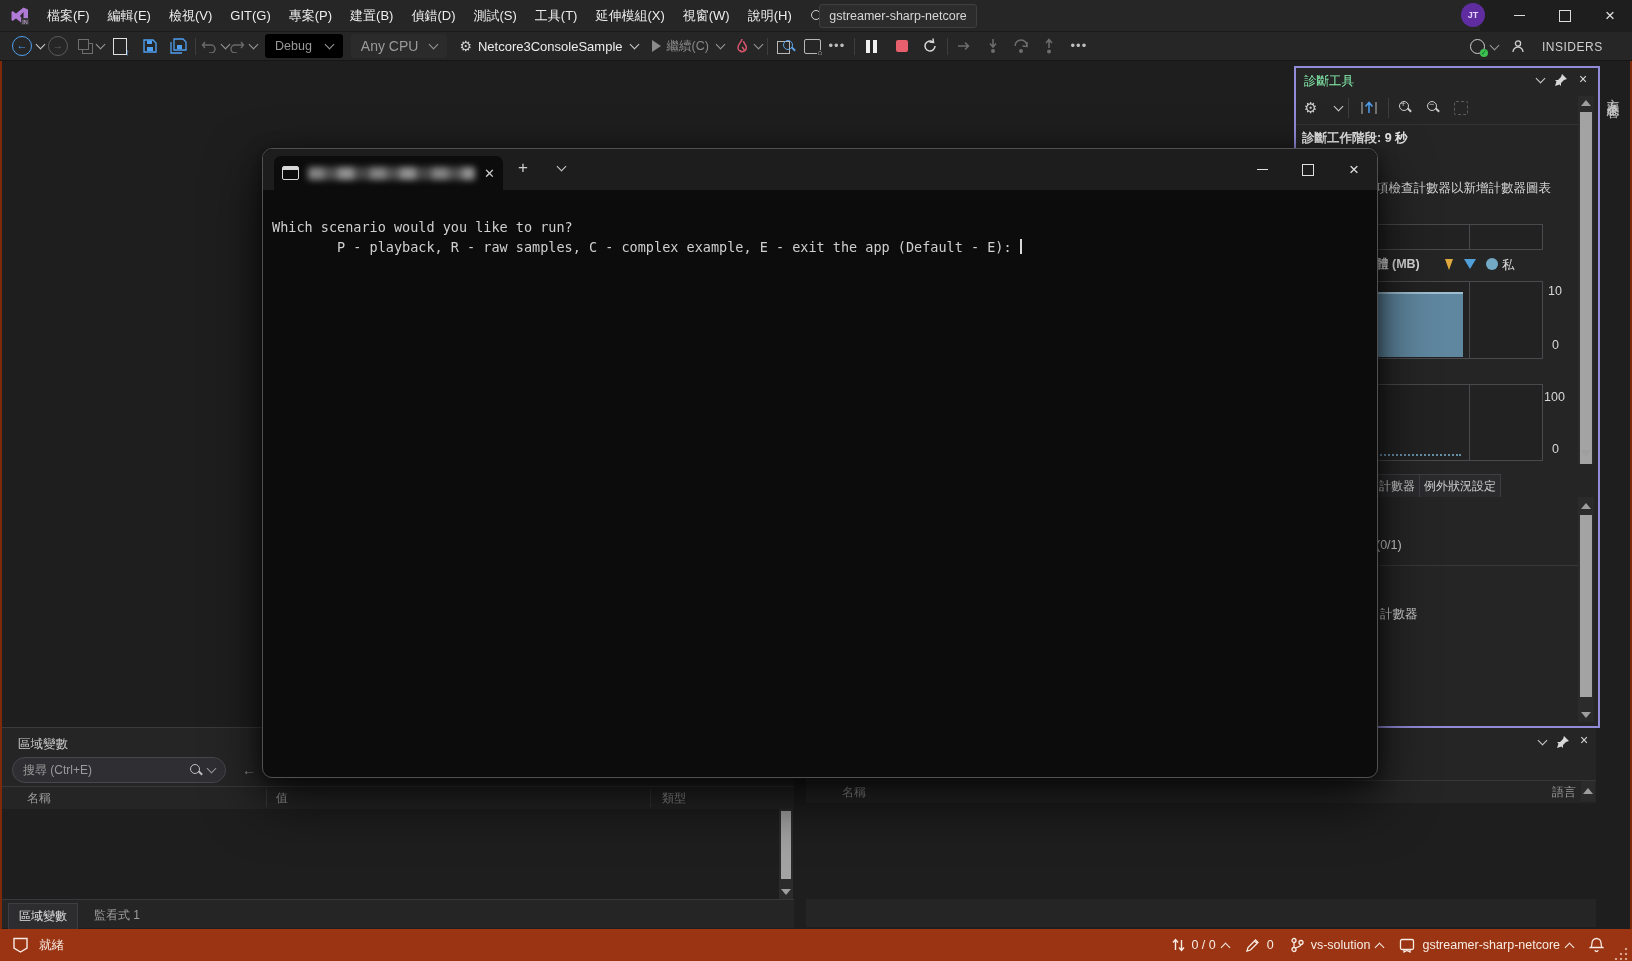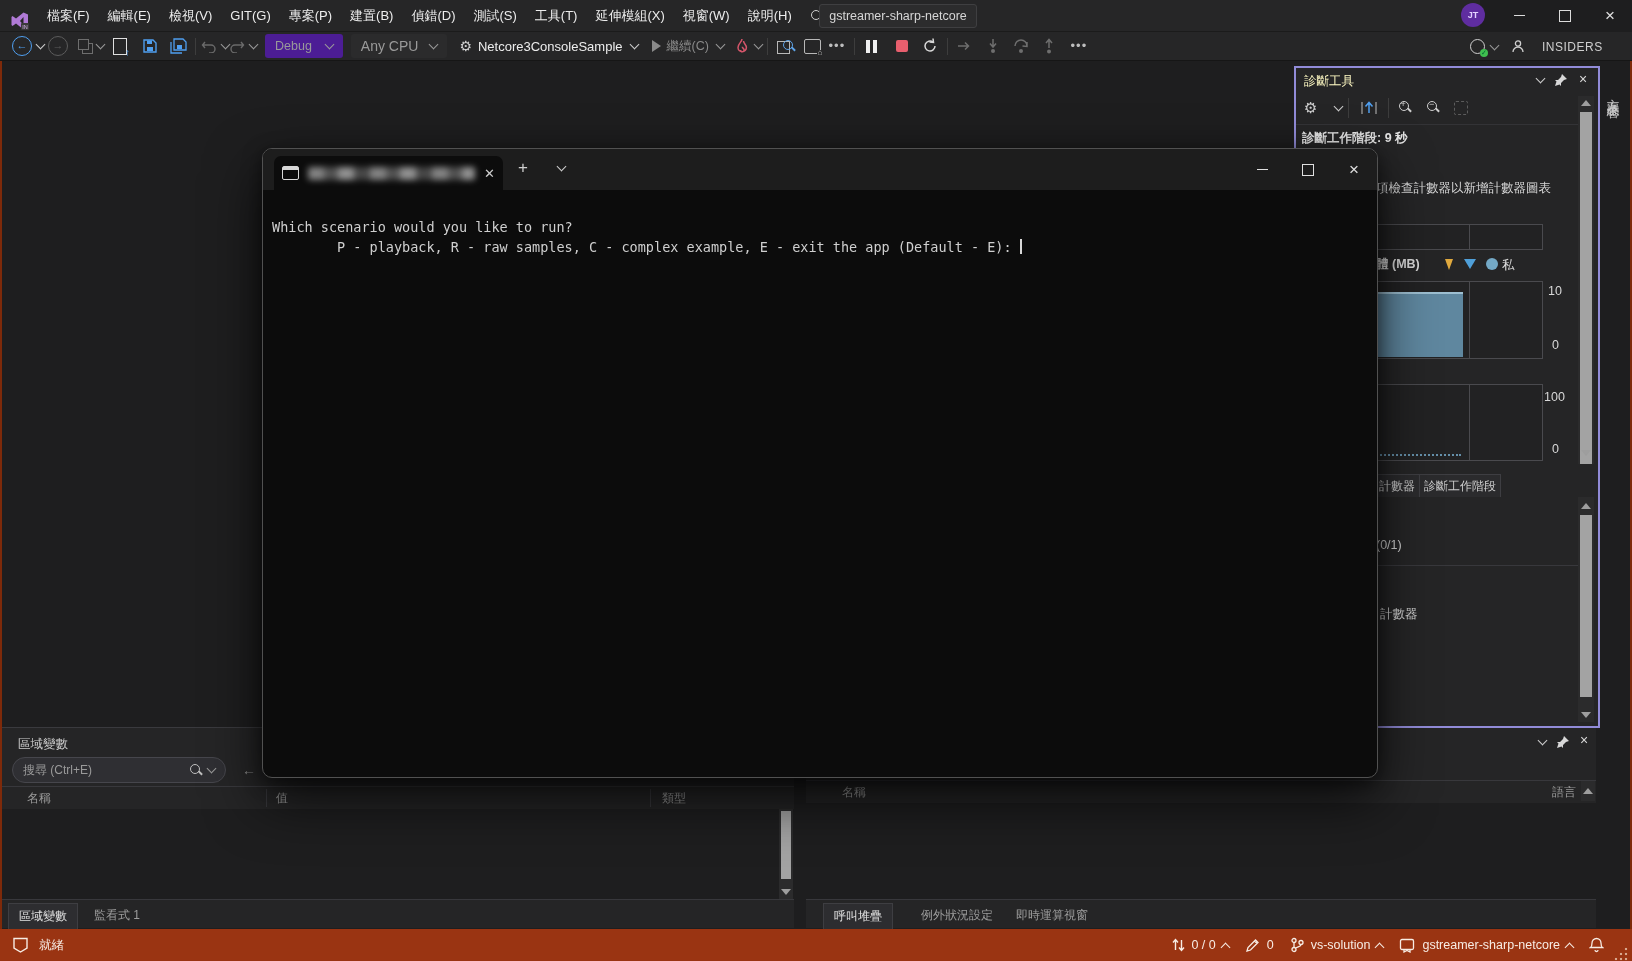--- a/index.html
+++ b/index.html
@@ -2,21 +2,21 @@
 <html><head>
 <meta charset="utf-8">
 <style>
   html,body{margin:0;padding:0;background:#101010;}
   .screen{position:relative;width:1632px;height:961px;background:#1e1e1f;overflow:hidden;
     font-family:"Liberation Sans","DejaVu Sans",sans-serif;color:#e8e8e8;-webkit-font-smoothing:antialiased;}
   .abs{position:absolute;}
   .row{display:flex;align-items:center;}
 
   
-  .titlebar{left:0;top:0;width:1480px;height:31px;background:#262627;border-bottom:1px solid #1b1b1b;align-items:flex-end;}
+  .titlebar{left:0;top:0;width:1480px;height:31px;background:#262627;border-bottom:1px solid #1b1b1b;}
   .menu-item{font-size:13px;color:#ededed;padding:0 9px;line-height:31px;white-space:nowrap;cursor:default;}
   .toolbar{left:0;top:32px;width:1632px;height:29px;background:#262627;border-bottom:1px solid #161616;}
   .tbtn{display:flex;align-items:center;justify-content:center;height:24px;min-width:24px;}
   .sep{width:1px;height:17px;background:#3d3d3d;margin:0 5px;}
   .debug-border{background:#7e2a0a;z-index:6;}
 
   
   .chev{display:inline-block;width:6px;height:6px;border-right:1.4px solid #9a9a9a;border-bottom:1.4px solid #9a9a9a;transform:rotate(45deg);margin-left:5px;margin-top:-3px;}
   .chev.lt{border-color:#cfcfcf;}
 
@@ -163,21 +163,21 @@
           <path d="M4 3 L1.5 6 L4 9 M2 6 H10 a4 4 0 0 1 0 8 H8" fill="none" stroke="#6a6a6a" stroke-width="1.4"></path>
         </svg>
         <span class="chev"></span>
     </div>
     <div class="tbtn">
       <svg width="16" height="14" viewBox="0 0 16 14">
           <path d="M12 3 L14.5 6 L12 9 M14 6 H6 a4 4 0 0 0 0 8 H8" fill="none" stroke="#6a6a6a" stroke-width="1.4"></path>
         </svg>
         <span class="chev"></span>
     </div>
-    <div class="tbtn" style="margin-left:8px;background:#4c1d95;border-radius:3px;padding:0 10px;">
+    <div class="tbtn" style="margin-left:8px;background:#000000;border-radius:3px;padding:0 10px;">
       <span style="font-size:12.5px;color:#9a9a9a;">Debug</span>
         <span class="chev" style="margin-left:14px;"></span>
     </div>
     <div class="tbtn" style="margin-left:8px;background:#2b2b2c;border-radius:3px;padding:0 10px;">
       <span style="font-size:14px;color:#9a9a9a;">Any CPU</span>
         <span class="chev" style="margin-left:12px;"></span>
     </div>
     <div class="tbtn" style="margin-left:12px;">
       <span style="font-size:14px;color:#cfcfcf;margin-right:6px;font-family:'DejaVu Sans',sans-serif;">⚙</span>
       <span style="font-size:13px;color:#ededed;">Netcore3ConsoleSample</span>
@@ -270,21 +270,21 @@
   <div class="abs debug-border" style="left:1630px;top:61px;width:2px;height:868px;"></div>
 
   <div class="abs" style="left:1598px;top:66px;width:32px;height:860px;">
     <div class="vtext" style="position:absolute;left:6px;top:22px;">方案總管</div>
   </div>
 
   <div class="abs diag">
     <div class="diag-inner">
 
       <div class="abs" style="left:0;top:0;width:298px;height:26px;">
-        <span class="dtext" style="position:absolute;left:8px;top:5px;color:#fef9c3;">診斷工具</span>
+        <span class="dtext" style="position:absolute;left:8px;top:5px;color:#86efac;">診斷工具</span>
         <span class="chev lt" style="position:absolute;left:236px;top:10px;"></span>
         <svg style="position:absolute;left:258px;top:5px;" width="14" height="14" viewBox="0 0 14 14">
             <path d="M8 1 L13 6 L10 7 L7 10 L7 13 L5.5 11.5 L1 13 L2.5 8.5 L1 7 L4 7 L7 4 Z" fill="#d8d8d8"></path>
           </svg>
         <span style="position:absolute;left:283px;top:3px;font-size:14px;color:#d8d8d8;">×</span>
       </div>
 
       <div class="abs" style="left:0;top:26px;width:298px;height:30px;border-bottom:1px solid #333336;">
         <span style="position:absolute;left:8px;top:5px;font-size:15px;color:#cfcfcf;font-family:'DejaVu Sans',sans-serif;">⚙</span>
         <span class="chev lt" style="position:absolute;left:34px;top:12px;"></span>
@@ -345,21 +345,21 @@
       </div>
       <div class="abs" style="left:282px;top:378px;width:16px;height:14px;display:flex;align-items:center;justify-content:center;">
           <span class="tri-d"></span>
         </div>
 
       <div class="abs" style="left:0;top:406px;width:298px;height:23px;">
         <div class="dtab" style="left:78px;width:44px;">
             <span>計數器</span>
           </div>
         <div class="dtab" style="left:123px;width:80px;">
-            <span>診斷工作階段</span>
+            <span>例外狀況設定</span>
           </div>
         <div class="dtab" style="left:204px;width:74px;margin-top:48px;">
             <span>CPU 使用量</span>
           </div>
       </div>
 
       <div class="abs" style="left:0;top:429px;width:298px;height:225px;background:#252526;">
         <span class="dtext" style="position:absolute;left:80px;top:41px;">(0/1)</span>
         <div style="position:absolute;left:0;top:68px;width:282px;height:1px;background:#38383c;"></div>
         <span class="dtext" style="position:absolute;left:84px;top:109px;">計數器</span>
@@ -419,31 +419,20 @@
     <div class="colhead" style="top:52px;">
       <span style="left:36px;">名稱</span>
       <span style="left:746px;">語言</span>
     </div>
     <div class="abs sb-track" style="left:775px;top:53px;width:14px;height:20px;">
       <div class="sb-btn" style="top:3px;">
           <span class="tri-u"></span>
         </div>
     </div>
     <div class="grid" style="top:75px;height:96px;"></div>
-    <div class="tabstrip" style="top:171px;">
-      <div class="btab active" style="left:17px;">
-          <span>呼叫堆疊</span>
-        </div>
-      <div class="btab" style="left:105px;">
-          <span>例外狀況設定</span>
-        </div>
-      <div class="btab" style="left:200px;">
-          <span>即時運算視窗</span>
-        </div>
-    </div>
   </div>
 
   <div class="abs console">
     <div class="con-tabbar">
       <div class="con-tab">
         <span class="cmd-ico"></span>
         <span class="blurbar" style="flex:1;margin:0 9px;"></span>
         <span style="font-size:13px;color:#cfcfcf;">✕</span>
       </div>
       <span style="position:absolute;left:255px;top:9px;font-size:17px;color:#cfcfcf;">+</span>

